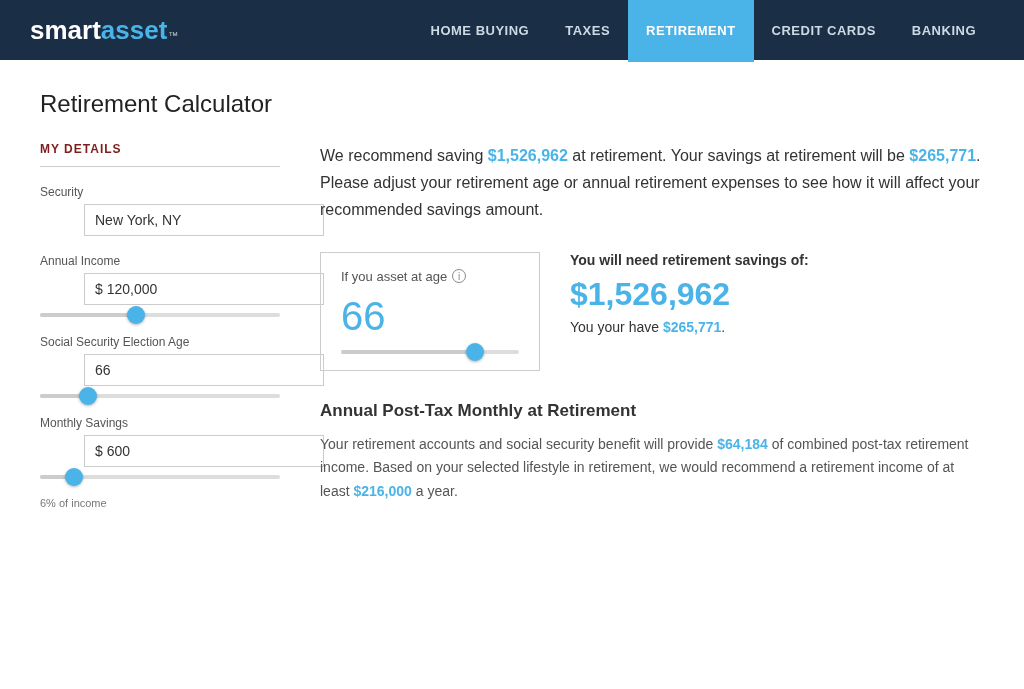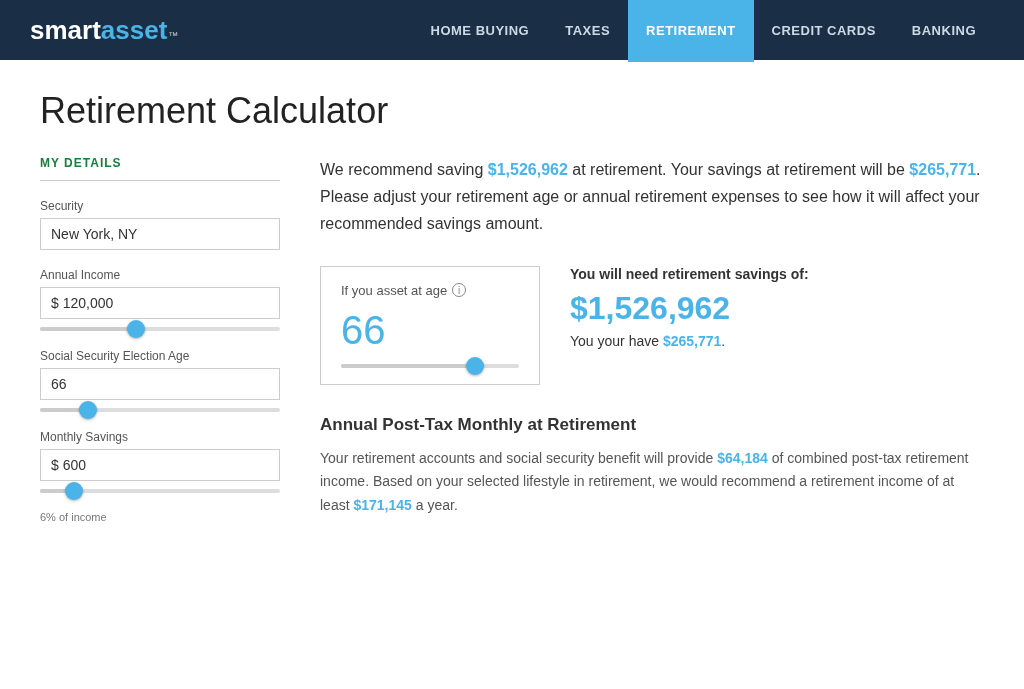--- a/index.html
+++ b/index.html
@@ -60,39 +60,39 @@
     .page-container {
       max-width: 1024px;
       margin: 0 auto;
       background: #fff;
       min-height: calc(689px - 60px);
     }
     .page-inner {
       padding: 30px 40px 30px 40px;
     }
     .page-title {
-      font-size: 36px;
+      font-size: 24px;
       font-weight: 300;
       color: #222;
       margin-bottom: 24px;
     }
 
     
     .main-layout {
       display: flex;
       gap: 40px;
     }
 
     
     .sidebar {
       width: 240px;
       flex-shrink: 0;
     }
     .my-details-label {
-      color: #15803d;
+      color: #7f1d1d;
       font-size: 12px;
       font-weight: 700;
       letter-spacing: 1px;
       text-transform: uppercase;
       margin-bottom: 10px;
     }
     .sidebar-divider {
       border: none;
       border-top: 1px solid #ccc;
       margin-bottom: 18px;
@@ -106,20 +106,21 @@
       margin-bottom: 5px;
     }
     .field-input {
       width: 100%;
       border: 1px solid #ccc;
       padding: 7px 10px;
       font-size: 14px;
       color: #333;
       background: #fff;
       outline: none;
+      margin-left: 44px;
     }
 
     
     .slider-container {
       margin-top: 8px;
       position: relative;
     }
     .slider-track {
       width: 100%;
       height: 4px;
@@ -363,20 +364,20 @@
             <div class="needs-have">
               <span>You your have </span><span class="highlight-blue">$265,771</span><span>.</span>
             </div>
           </div>
 
         </div>
 
         <div class="post-tax-section">
           <h3 class="post-tax-title">Annual Post-Tax Monthly at Retirement</h3>
           <p class="post-tax-text">
-            <span>Your retirement accounts and social security benefit will provide </span><span class="highlight-blue">$64,184</span><span> of combined post-tax retirement income. Based on your selected lifestyle in retirement, we would recommend a retirement income of at least </span><span class="highlight-blue">$171,145</span><span> a year.</span>
+            <span>Your retirement accounts and social security benefit will provide </span><span class="highlight-blue">$64,184</span><span> of combined post-tax retirement income. Based on your selected lifestyle in retirement, we would recommend a retirement income of at least </span><span class="highlight-blue">$216,000</span><span> a year.</span>
           </p>
         </div>
 
       </div>
     </div>
   </div>
 </div>
 
 </body></html>

